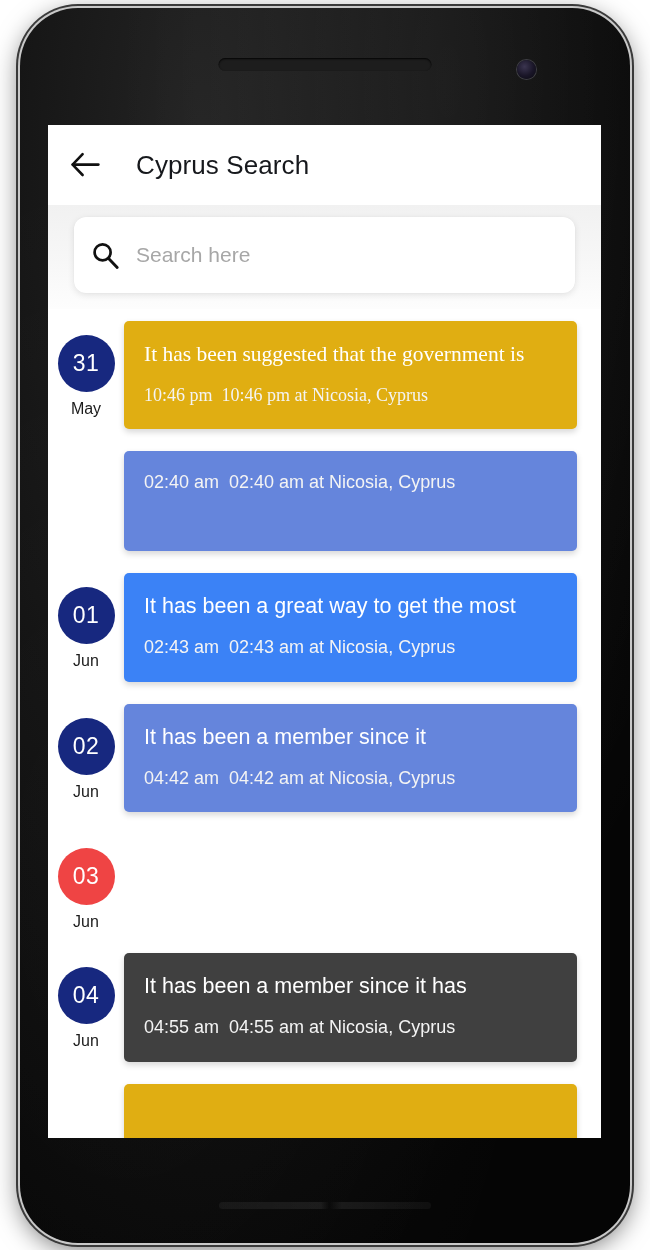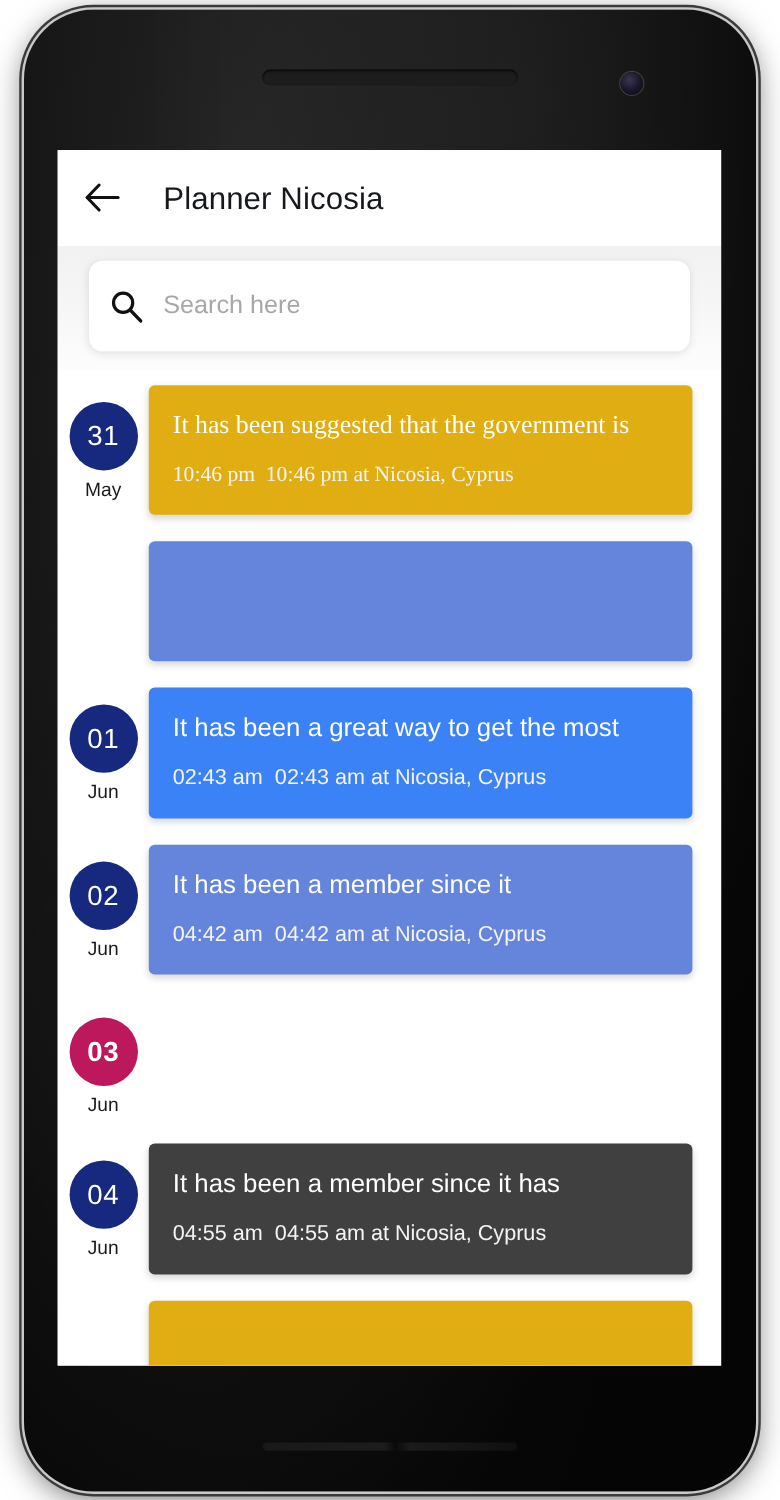--- a/index.html
+++ b/index.html
@@ -228,21 +228,21 @@
 
     <div id="app-bar">
       <div id="back-button">
         <span>
           <svg width="30" height="26" viewBox="0 0 30 26" aria-hidden="true">
             <path d="M12.6 2.2 L2.6 12.6 L12.6 23.0" fill="none" stroke="#111111" stroke-width="2.6" stroke-linecap="round" stroke-linejoin="round"></path>
             <path d="M2.8 12.6 L28.4 12.6" fill="none" stroke="#111111" stroke-width="2.6" stroke-linecap="round"></path>
           </svg>
         </span>
       </div>
-      <div id="page-title">Planner Nicosia</div>
+      <div id="page-title">Cyprus Search</div>
     </div>
 
     <div id="search-region">
       <div id="search-bar">
         <span id="search-icon">
           <svg width="30" height="30" viewBox="0 0 30 30" aria-hidden="true">
             <circle cx="12.6" cy="12.3" r="8.0" fill="none" stroke="#111111" stroke-width="2.7"></circle>
             <path d="M18.6 18.4 L27.2 27.4" fill="none" stroke="#111111" stroke-width="2.9" stroke-linecap="round"></path>
           </svg>
         </span>
@@ -260,20 +260,21 @@
             <div class="event-title">It has been suggested that the government is</div>
             <div class="event-sub">10:46 pm  10:46 pm at Nicosia, Cyprus</div>
           </div>
         </div>
         <div class="event-row">
           <div class="date-col empty">
             <div class="date-circle" style="background: rgb(23, 40, 127);">31</div>
             <div class="date-month">May</div>
           </div>
           <div class="event-card" style="background: rgb(101, 133, 220);">
+            <div class="event-sub">02:40 am  02:40 am at Nicosia, Cyprus</div>
           </div>
         </div>
         <div class="event-row">
           <div class="date-col">
             <div class="date-circle" style="background: rgb(23, 40, 127);">01</div>
             <div class="date-month">Jun</div>
           </div>
           <div class="event-card" style="background: #3b82f6;">
             <div class="event-title">It has been a great way to get the most</div>
             <div class="event-sub">02:43 am  02:43 am at Nicosia, Cyprus</div>
@@ -284,21 +285,21 @@
             <div class="date-circle" style="background: rgb(23, 40, 127);">02</div>
             <div class="date-month">Jun</div>
           </div>
           <div class="event-card" style="background: rgb(101, 133, 220);">
             <div class="event-title">It has been a member since it</div>
             <div class="event-sub">04:42 am  04:42 am at Nicosia, Cyprus</div>
           </div>
         </div>
         <div class="event-row">
           <div class="date-col">
-            <div class="date-circle" style="background: #be185d; font-weight: bold;">03</div>
+            <div class="date-circle" style="background: #ef4444;">03</div>
             <div class="date-month">Jun</div>
           </div>
         </div>
         <div class="event-row">
           <div class="date-col">
             <div class="date-circle" style="background: rgb(23, 40, 127);">04</div>
             <div class="date-month">Jun</div>
           </div>
           <div class="event-card" style="background: #404040;">
             <div class="event-title">It has been a member since it has</div>

